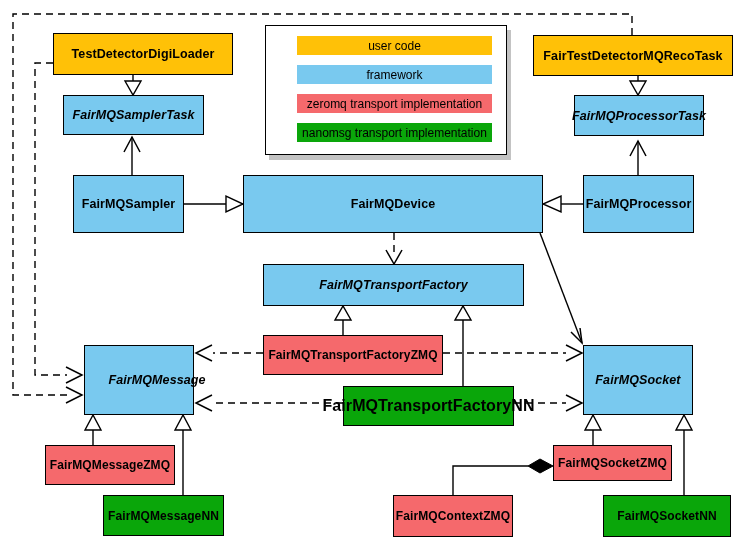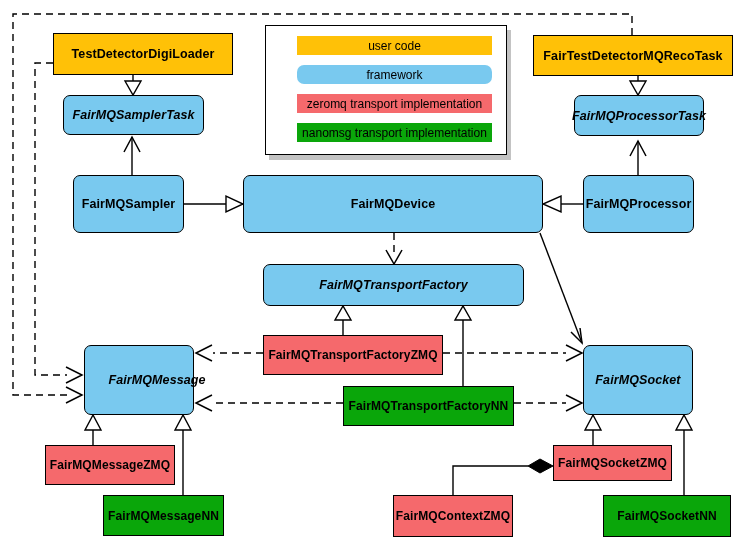--- a/index.html
+++ b/index.html
@@ -13,34 +13,34 @@
   .tri{fill:#fff;stroke:#000;stroke-width:1.4;}
   .chev{fill:none;stroke:#000;stroke-width:1.5;}
   .diamond{fill:#000;stroke:#000;stroke-width:1;}
   .node{
     position:absolute;box-sizing:border-box;border:1.4px solid #000;
     display:flex;align-items:center;justify-content:center;
     font-weight:bold;font-size:12.5px;white-space:nowrap;letter-spacing:.1px;
   }
   .abstract{font-style:italic;}
   .c-user{background:#ffc107;}
-  .c-fw{background:#79c9ef;border-radius:7px;}
+  .c-fw{background:#79c9ef;}
   .c-zmq{background:#f5696c;}
   .c-nn{background:#0aa60a;}
   
   #n-digi{left:53px;top:33px;width:180px;height:42px;}
   #n-samplertask{left:63px;top:95px;width:141px;height:40px;}
   #n-sampler{left:73px;top:175px;width:111px;height:58px;}
   #n-reco{left:533px;top:35px;width:200px;height:41px;}
   #n-processortask{left:574px;top:95px;width:130px;height:41px;}
   #n-processor{left:583px;top:175px;width:111px;height:58px;}
   #n-device{left:243px;top:175px;width:300px;height:58px;}
   #n-factory{left:263px;top:264px;width:261px;height:42px;}
   #n-factoryzmq{left:263px;top:335px;width:180px;height:40px;font-size:12px;}
-  #n-factorynn{left:343px;top:386px;width:171px;height:40px;font-size:12px;text-align:center;}
+  #n-factorynn{left:343px;top:386px;width:171px;height:40px;font-size:16px;text-align:center;}
   #n-message{left:84px;top:345px;width:110px;height:70px;padding-left:36px;}
   #n-socket{left:583px;top:345px;width:110px;height:70px;}
   #n-messagezmq{left:33px;top:445px;width:130px;height:40px;font-size:12px;margin-left:12px;}
   #n-messagenn{left:103px;top:495px;width:121px;height:41px;font-size:12px;}
   #n-contextzmq{left:393px;top:495px;width:120px;height:42px;font-size:12px;}
   #n-socketzmq{left:553px;top:445px;width:119px;height:36px;font-size:12px;}
   #n-socketnn{left:603px;top:495px;width:128px;height:42px;font-size:12px;}
   
   #legend{
     position:absolute;left:265px;top:25px;width:242px;height:130px;

